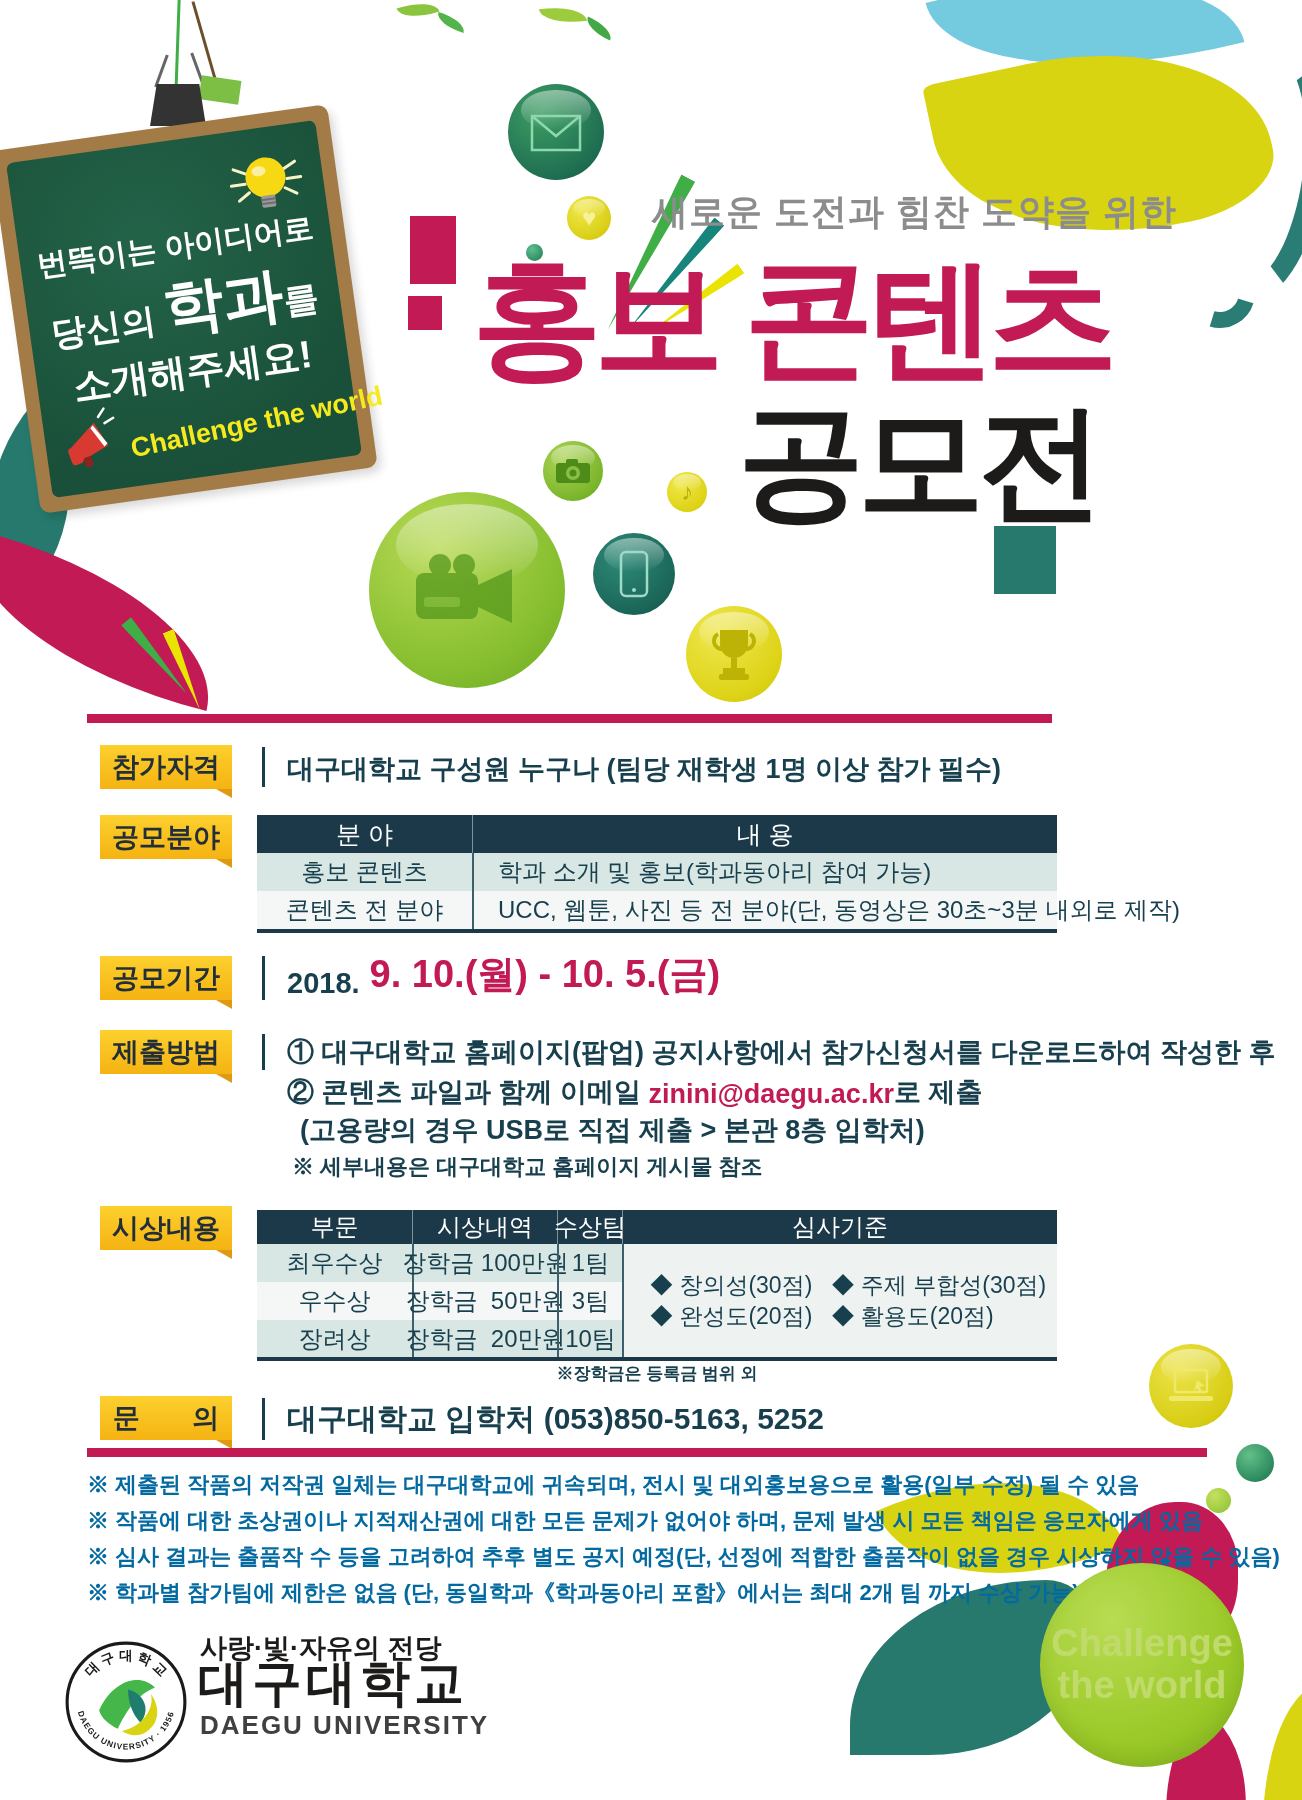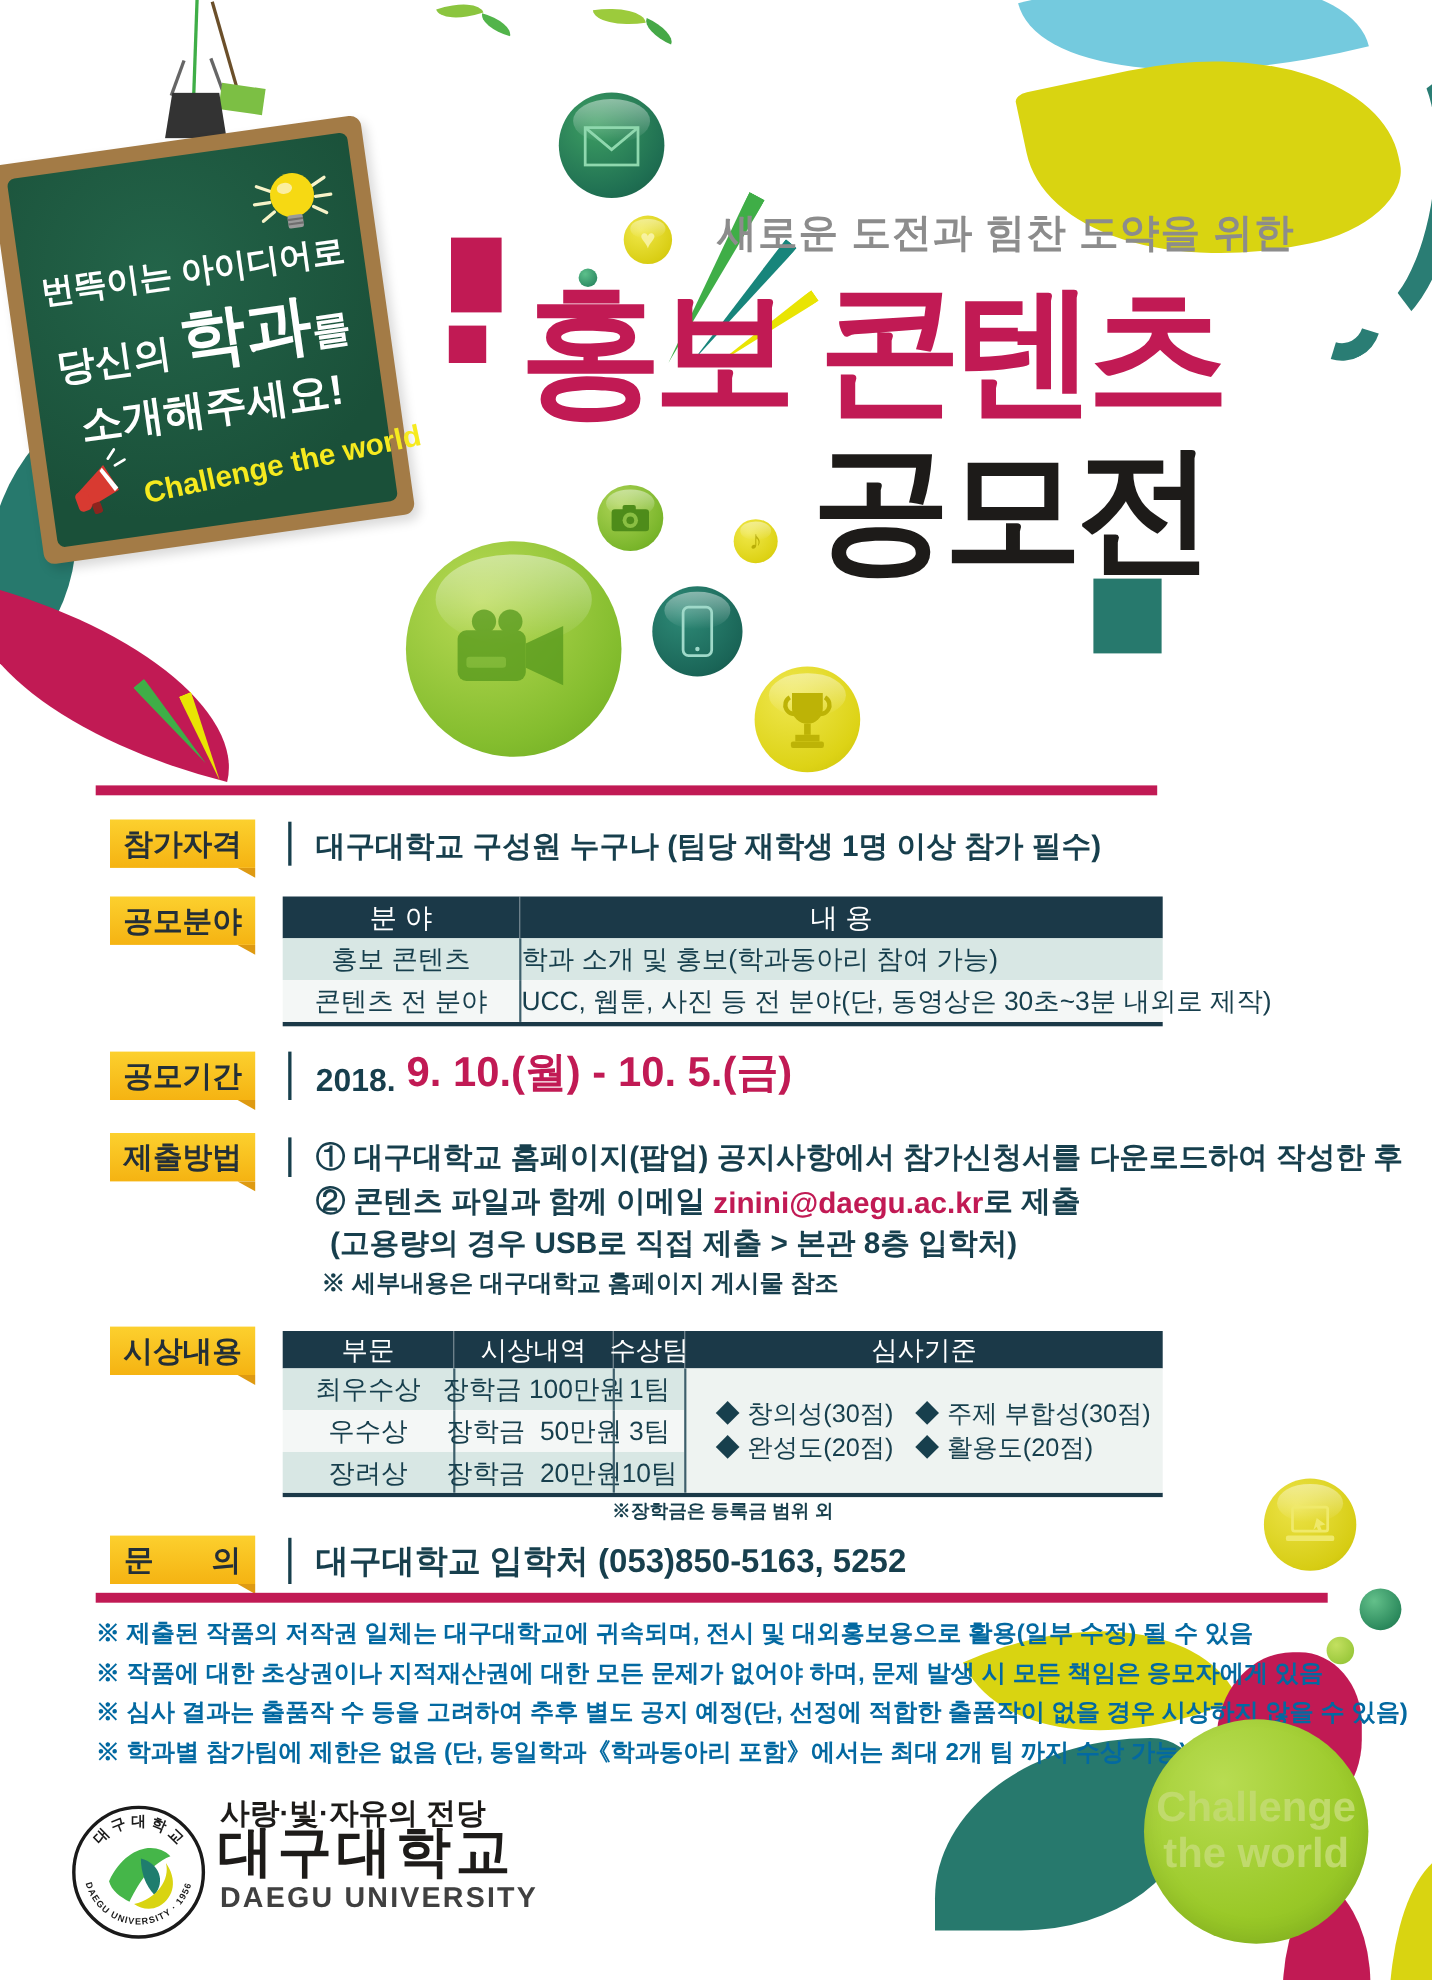--- a/index.html
+++ b/index.html
@@ -21,21 +21,21 @@
   .label{position:absolute;left:100px;width:132px;height:44px;background:linear-gradient(180deg,#fcd02e,#f5b312);
     color:#232f38;font-weight:bold;font-size:27px;display:flex;align-items:center;justify-content:center;white-space:pre}
   .label::after{content:"";position:absolute;right:0;bottom:-9px;width:0;height:0;
     border-left:16px solid transparent;border-top:9px solid #de9a12}
   .sec-line{position:absolute;display:flex;align-items:flex-end;color:#173f4d;font-weight:bold;white-space:pre}
   .bar{width:3px;align-self:stretch;background:#173f4d;margin-right:22px}
   .rule{position:absolute;height:9px;background:#c11a54}
   .tbl{position:absolute;left:257px;width:800px;color:#173f4d;font-weight:normal;border-bottom:4px solid #1b3948}
   .tr{display:flex}
   .tc{display:flex;align-items:center;justify-content:center;white-space:pre}
-  .tc.left{justify-content:flex-start;}
+  .tc.left{justify-content:flex-start;padding-left:24px}
   .th{background:#1b3948;color:#fff}
   .th .tc+.tc{border-left:1px solid rgba(255,255,255,.45)}
   .bd .tc+.tc{border-left:2px solid #3d5f6b}
   .rowA{background:#d8e7e4}
   .rowB{background:#f4f7f6}
   .note-line{position:absolute;left:87px;color:#0369a1;font-weight:bold;font-size:22px;white-space:nowrap}
   .bubble{position:absolute;left:1040px;top:1563px;width:204px;height:204px;border-radius:50%;
     background:radial-gradient(circle at 35% 28%,#b8dc52,#9ac928 62%,#85b81e);
     display:flex;flex-direction:column;align-items:center;justify-content:center;
     color:#c0da6c;font-weight:bold;font-size:38px;line-height:1.1;box-shadow:inset 0 -8px 18px rgba(0,0,0,.08)}

